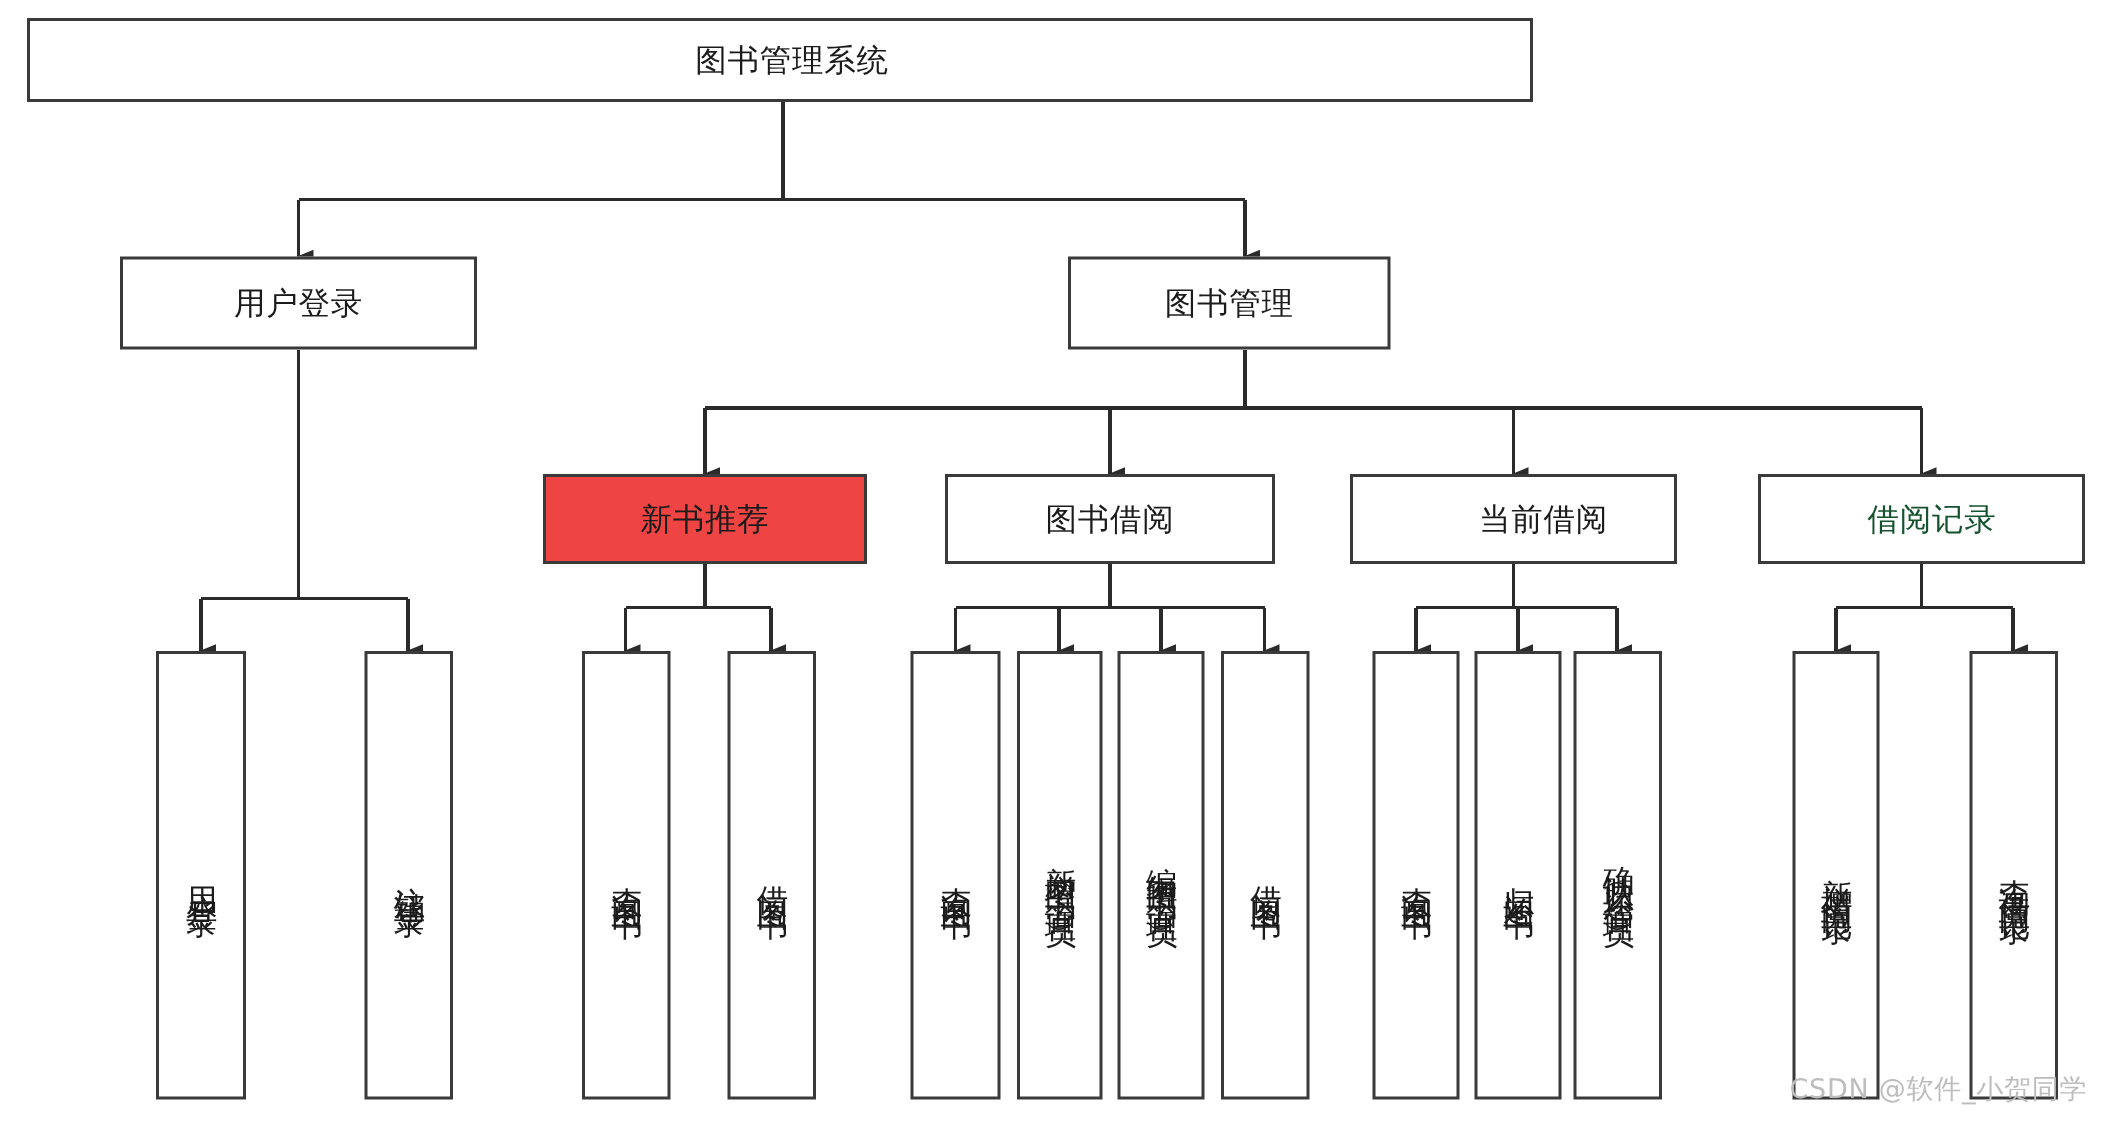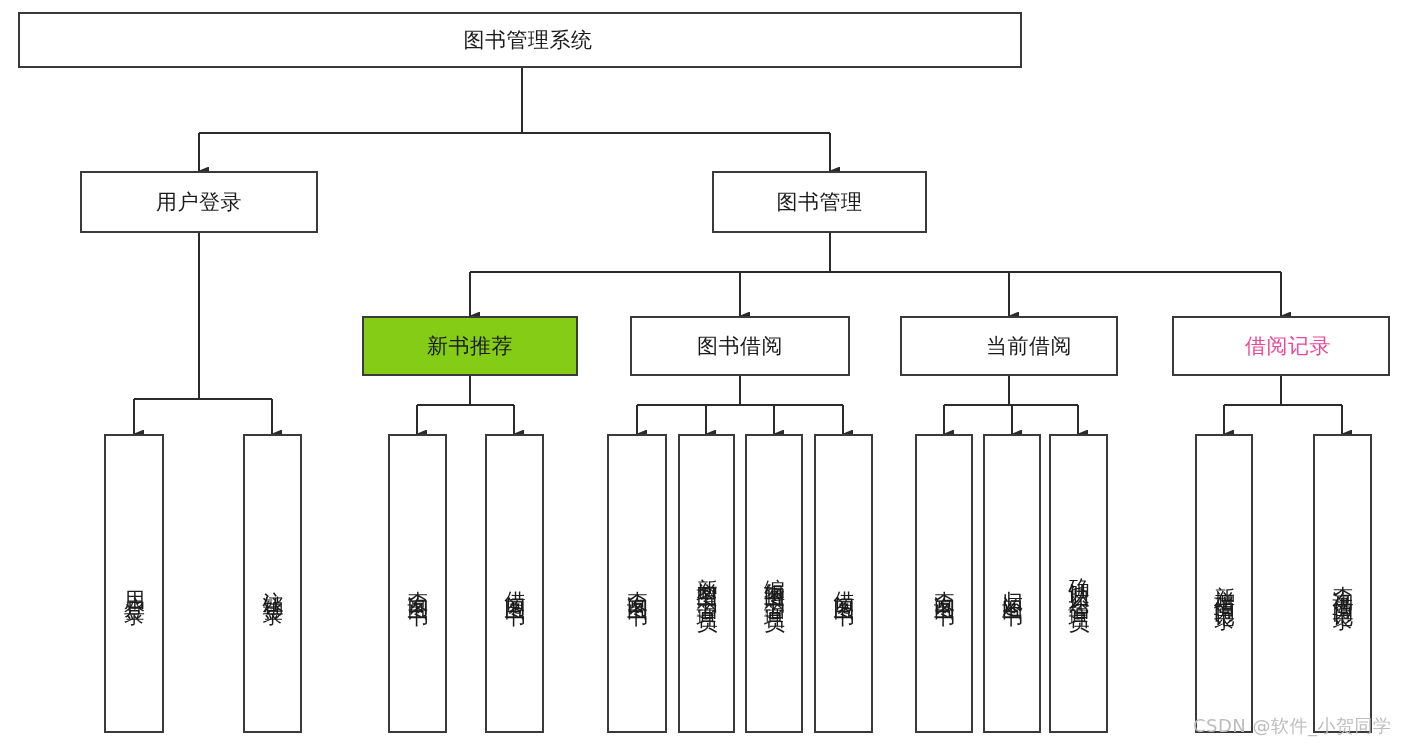--- a/index.html
+++ b/index.html
@@ -116,31 +116,31 @@
   <div id="node-layer">
       <div class="node-box level-root" style="left: 18px; top: 12px; width: 1004px; height: 56px; border-color: rgb(58, 58, 58); background: rgb(255, 255, 255);">
         <span class="node-label" style="color: rgb(27, 27, 27);">图书管理系统</span>
       </div>
       <div class="node-box level-two" style="left: 80px; top: 171px; width: 238px; height: 62px; border-color: rgb(58, 58, 58); background: rgb(255, 255, 255);">
         <span class="node-label" style="color: rgb(27, 27, 27);">用户登录</span>
       </div>
       <div class="node-box level-two" style="left: 712px; top: 171px; width: 215px; height: 62px; border-color: rgb(58, 58, 58); background: rgb(255, 255, 255);">
         <span class="node-label" style="color: rgb(27, 27, 27);">图书管理</span>
       </div>
-      <div class="node-box level-three" style="left: 362px; top: 316px; width: 216px; height: 60px; border-color: rgb(58, 58, 58); background: #84cc16;">
+      <div class="node-box level-three" style="left: 362px; top: 316px; width: 216px; height: 60px; border-color: rgb(58, 58, 58); background: #ef4444;">
         <span class="node-label" style="color: rgb(27, 27, 27);">新书推荐</span>
       </div>
       <div class="node-box level-three" style="left: 630px; top: 316px; width: 220px; height: 60px; border-color: rgb(58, 58, 58); background: rgb(255, 255, 255);">
         <span class="node-label" style="color: rgb(27, 27, 27);">图书借阅</span>
       </div>
       <div class="node-box level-three" style="left: 900px; top: 316px; width: 218px; height: 60px; border-color: rgb(58, 58, 58); background: rgb(255, 255, 255); padding-left: 40px;">
         <span class="node-label" style="color: rgb(27, 27, 27);">当前借阅</span>
       </div>
       <div class="node-box level-three" style="left: 1172px; top: 316px; width: 218px; height: 60px; border-color: rgb(58, 58, 58); background: rgb(255, 255, 255);">
-        <span class="node-label" style="color: #ec4899; margin-left: 14px;">借阅记录</span>
+        <span class="node-label" style="color: #14532d; margin-left: 14px;">借阅记录</span>
       </div>
       <div class="node-box level-leaf" style="left: 104px; top: 434px; width: 60px; height: 299px; border-color: rgb(58, 58, 58); background: rgb(255, 255, 255);">
         <span class="node-label" style="color: rgb(27, 27, 27);">用户登录</span>
       </div>
       <div class="node-box level-leaf" style="left: 243px; top: 434px; width: 59px; height: 299px; border-color: rgb(58, 58, 58); background: rgb(255, 255, 255);">
         <span class="node-label" style="color: rgb(27, 27, 27);">注销登录</span>
       </div>
       <div class="node-box level-leaf" style="left: 388px; top: 434px; width: 59px; height: 299px; border-color: rgb(58, 58, 58); background: rgb(255, 255, 255);">
         <span class="node-label" style="color: rgb(27, 27, 27);">查询图书</span>
       </div>

